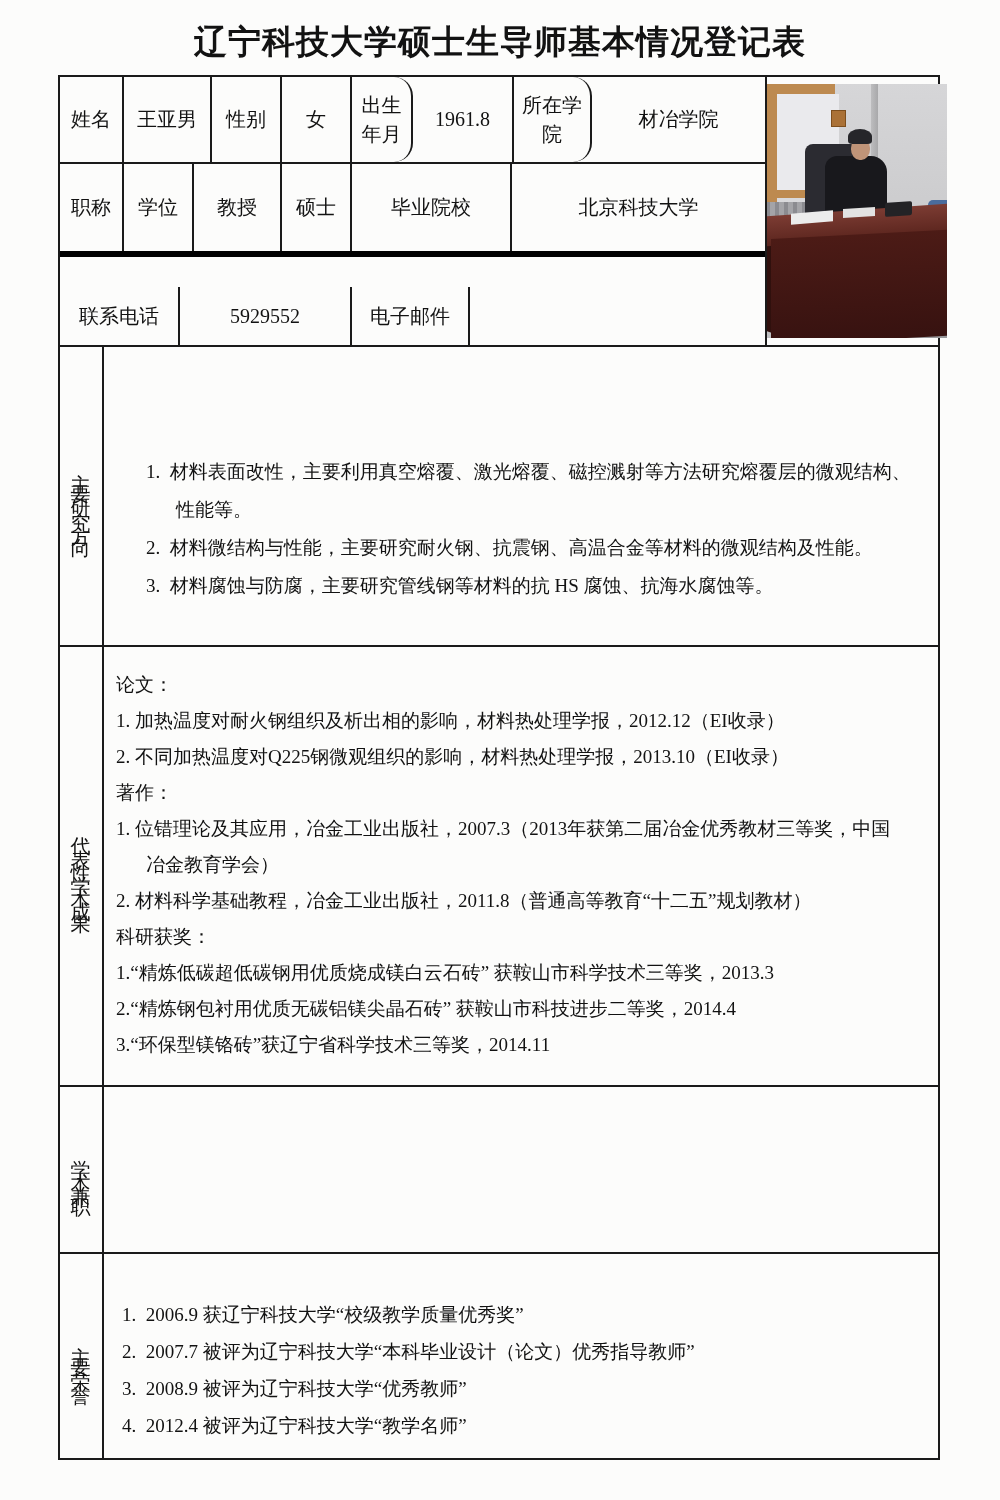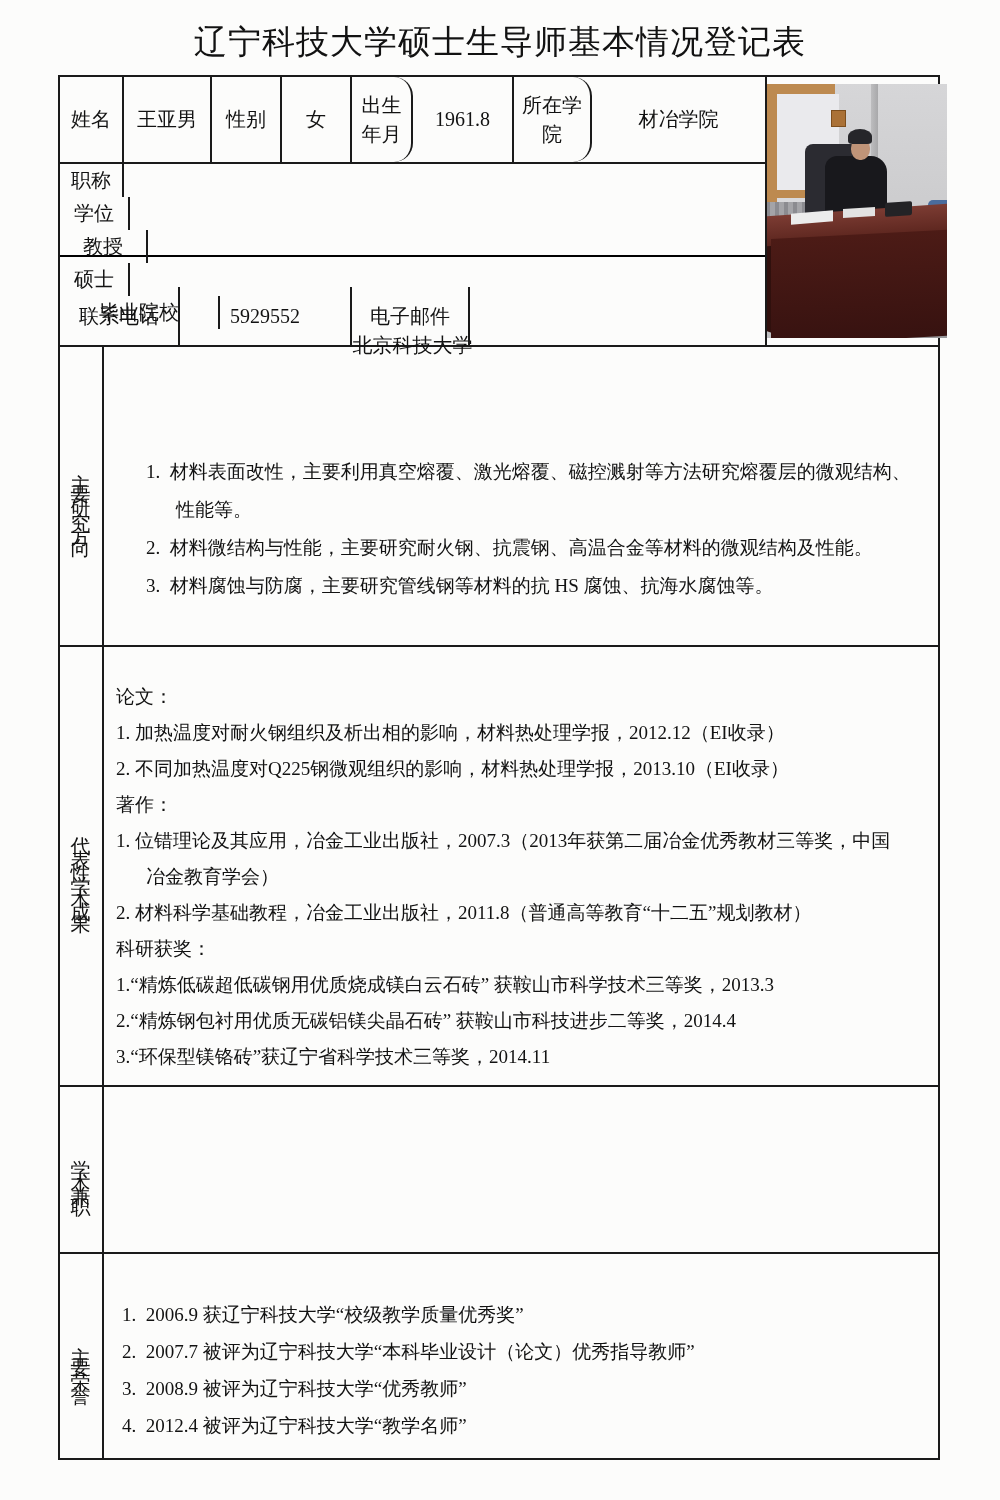--- a/index.html
+++ b/index.html
@@ -4,33 +4,33 @@
 <style>
   html,body { margin:0; padding:0; background:#ffffff; }
   .page {
     position:relative; width:1000px; height:1500px;
     background:#fcfcfb; color:#121212;
     font-family:"Liberation Serif","DejaVu Serif",serif;
     overflow:hidden;
   }
   .doc-title {
     position:absolute; top:20px; left:0; width:100%;
-    text-align:center; font-size:33px; font-weight:400; letter-spacing:1px;
+    text-align:center; font-size:33px; font-weight:700; letter-spacing:1px;
   }
   .form-table {
     position:absolute; left:58px; top:75px; width:882px; height:1385px;
     border:2px solid #1a1a1a; box-sizing:border-box;
     display:flex; flex-direction:column;
   }
   
   .header-row { display:flex; height:270px; border-bottom:2px solid #1a1a1a; box-sizing:border-box; }
   .header-left { width:707px; min-width:707px; border-right:2px solid #1a1a1a; display:flex; flex-direction:column; box-sizing:border-box; }
   .hrow { display:flex; box-sizing:border-box; }
   .hr1 { height:87px; border-bottom:2px solid #1a1a1a; }
-  .hr2 { height:93px; border-bottom:2px solid #000000;flex-direction:column; }
+  .hr2 { height:93px; border-bottom:6px solid #000000; }
   .hr3 { flex:1;margin-top:30px; }
   .cell {
     border-right:2px solid #1a1a1a; box-sizing:border-box;
     display:flex; align-items:center; justify-content:center;
     text-align:center; font-size:20px; line-height:1.45; padding:2px;
   }
   .cell.last { border-right:none; }
   .w64{width:64px;min-width:64px}.w88{width:88px;min-width:88px}
   .w70{width:70px;min-width:70px}.w61{width:61px;min-width:61px}
   .w101{width:101px;min-width:101px}.w78{width:78px;min-width:78px}
@@ -78,21 +78,21 @@
     width:44px; min-width:44px; border-right:2px solid #1a1a1a; box-sizing:border-box;
     display:flex; align-items:center; justify-content:center;
   }
   .side-label span {
     writing-mode:vertical-rl; text-orientation:upright;
     font-size:20px; letter-spacing:13px; line-height:1;
   }
   .section-body { flex:1; box-sizing:border-box; font-size:19px; }
   .section-body p { margin:0; padding-left:30px; text-indent:-30px; white-space:pre-wrap; }
   .body-research { padding:106px 10px 0 14px; line-height:38px;margin-left:28px; }
-  .body-achieve  { padding:32px 38px 0 12px; line-height:36px; }
+  .body-achieve  { padding:20px 38px 0 12px; line-height:36px; }
   .body-honors   { padding:42px 10px 0 18px; line-height:37px; }
 </style>
 </head>
 <body>
 
 <div class="page">
   <div class="doc-title">辽宁科技大学硕士生导师基本情况登记表</div>
 
   <div class="form-table">
 

